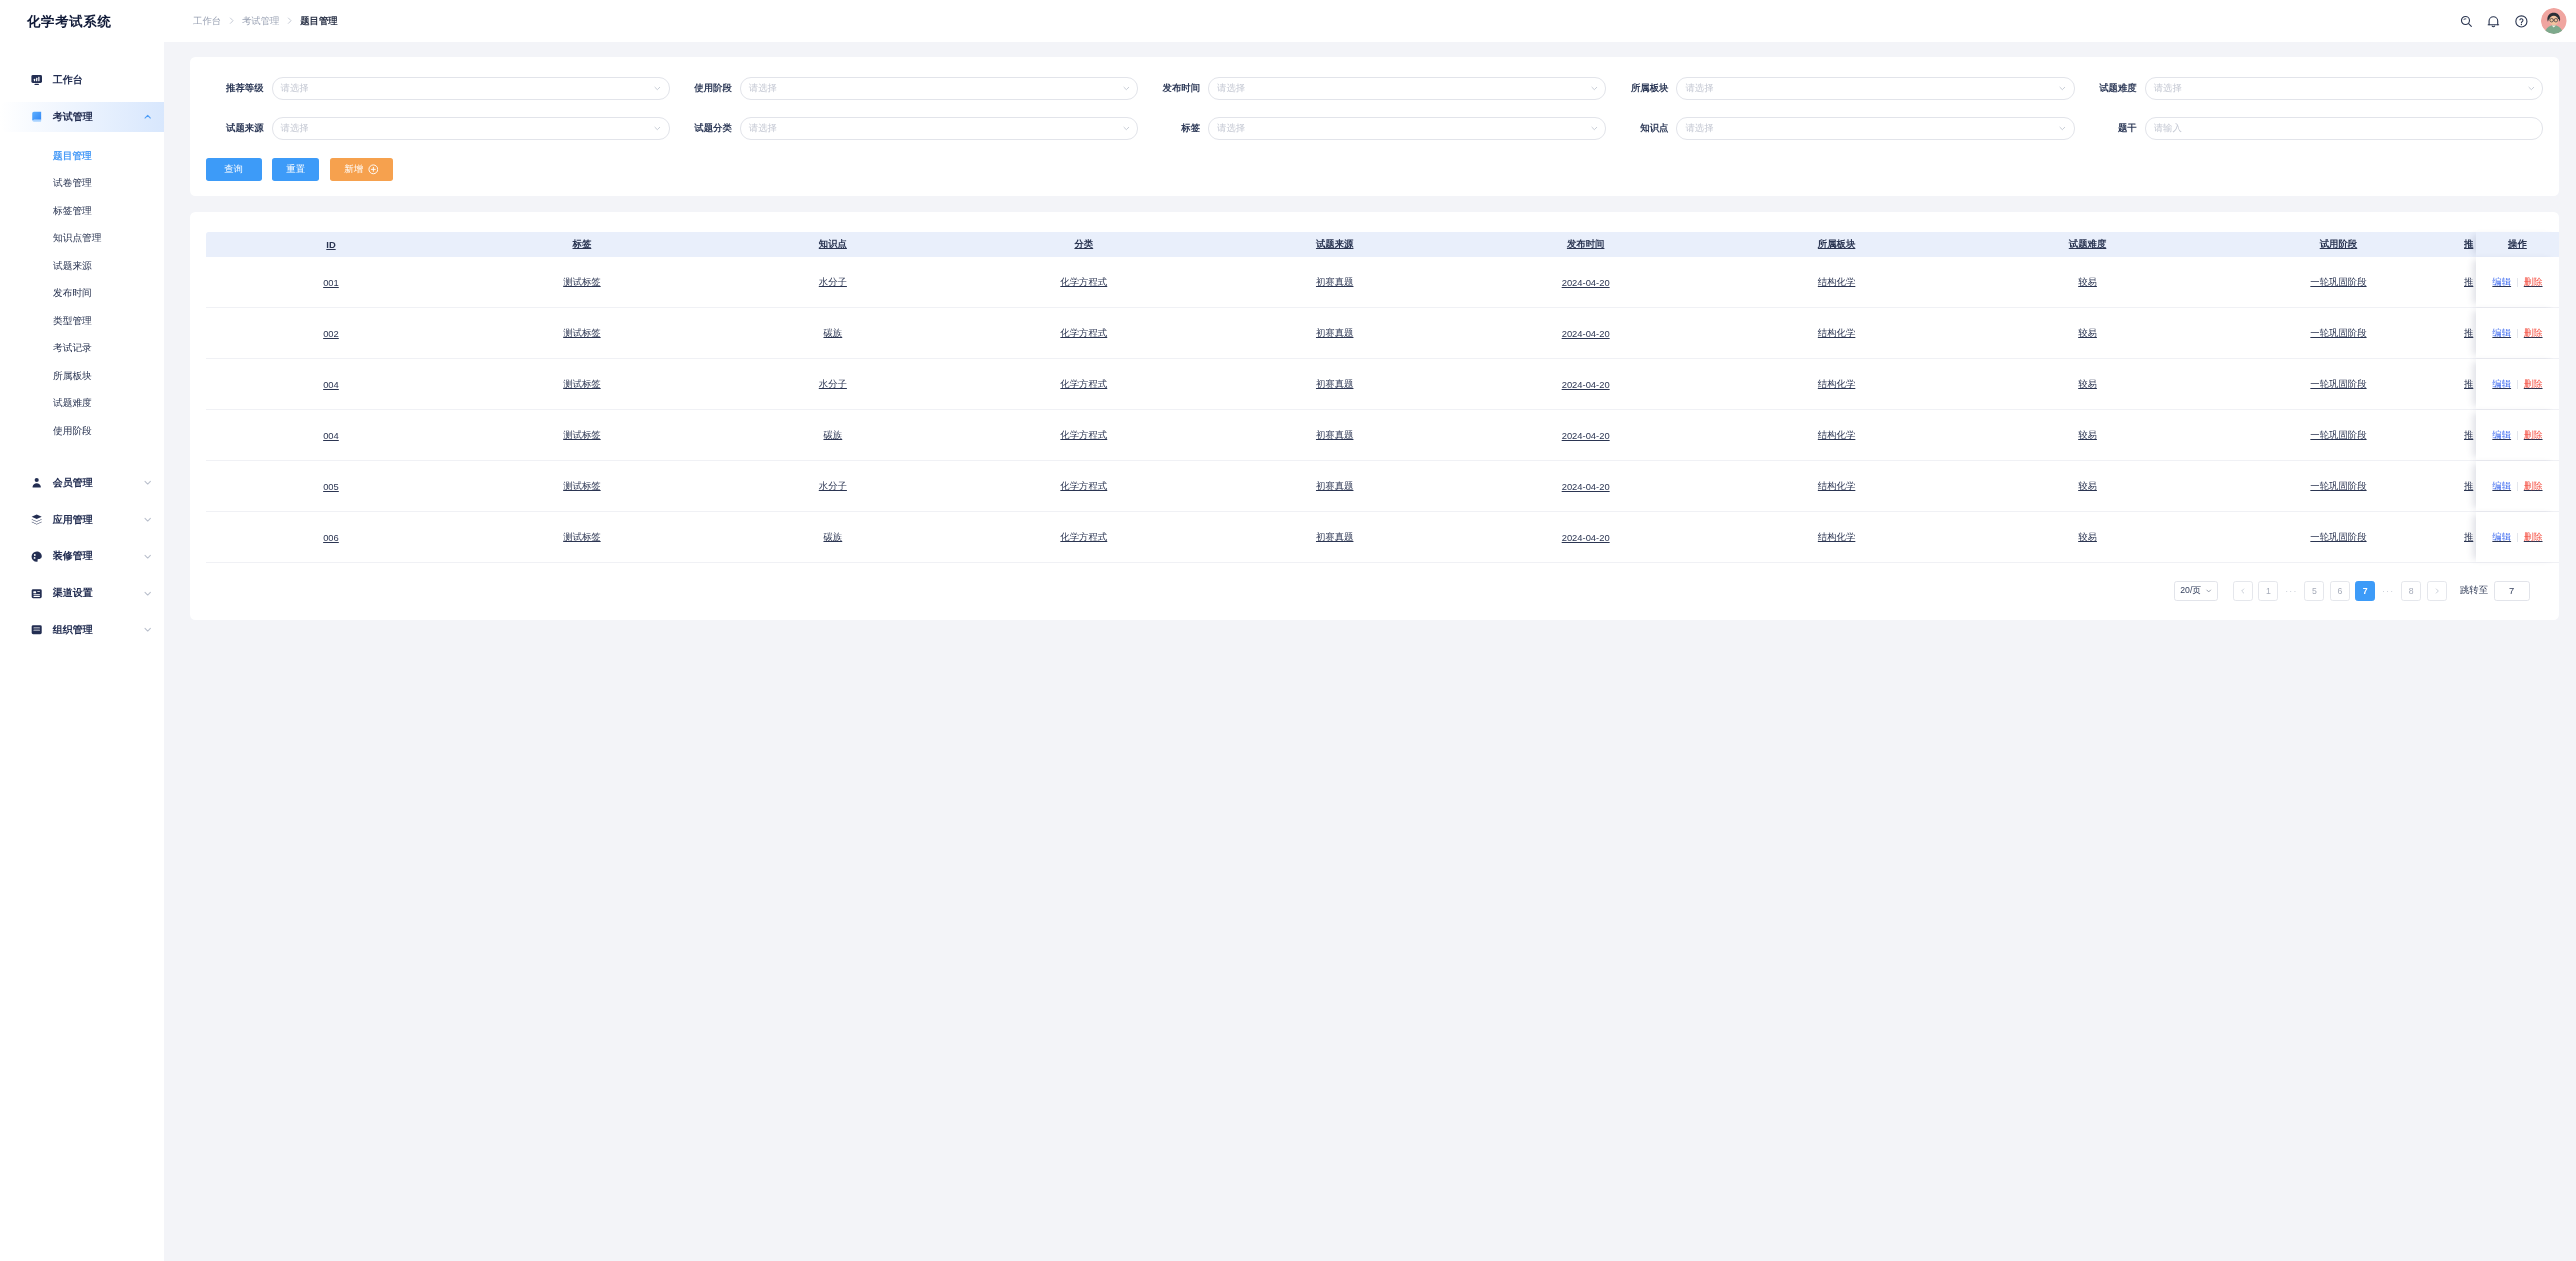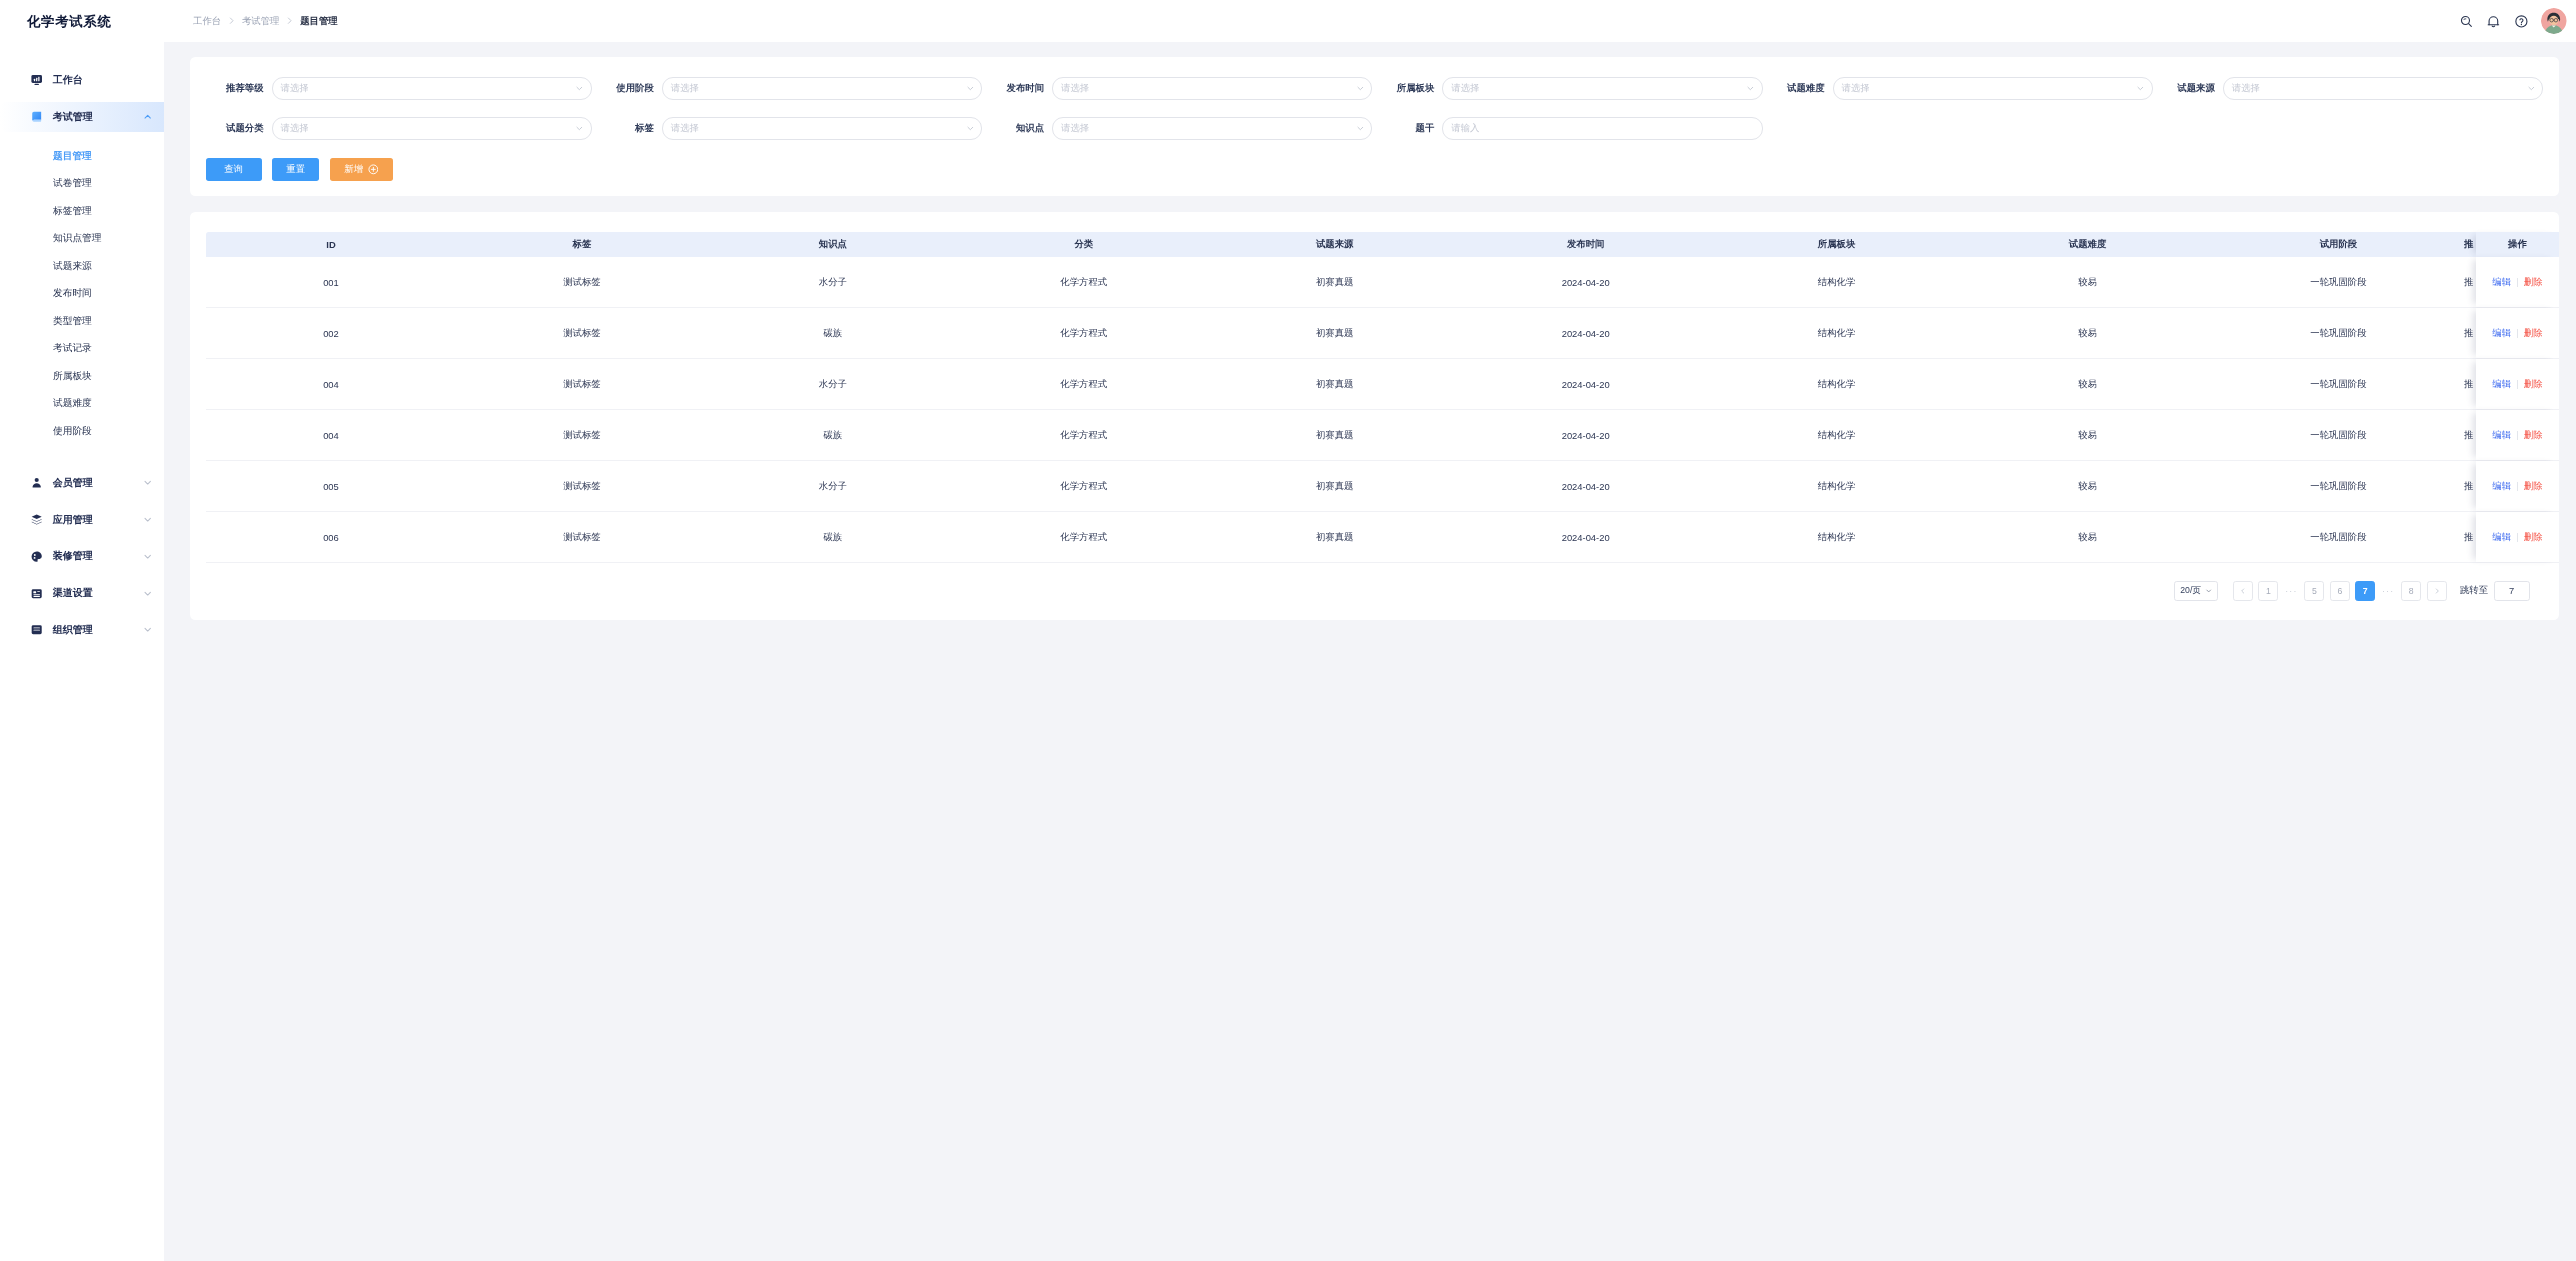--- a/index.html
+++ b/index.html
@@ -43,21 +43,21 @@
     flex:0 0 25.5px; }
   .avatar svg { width:25.5px; height:25.5px; display:block; }
 
   
   .main { position:absolute; left:164px; top:42px; right:0; bottom:0;
     background:#F3F4F8; padding:15.4px 17px 0 25.5px; }
   .card { background:#fff; border-radius:5.4px; }
 
   
   .filter-card { height:139px; padding:19.5px 16px 0 16px; }
-  .filter-grid { display:grid; grid-template-columns:repeat(6,1fr); row-gap:17.4px; column-gap:4px; }
+  .filter-grid { display:grid; grid-template-columns:repeat(5,1fr); row-gap:17.4px; column-gap:4px; }
   .fcell { display:flex; align-items:center; }
   .flabel { width:58px; text-align:right; margin-right:8px; font-size:9.4px;
     color:#2E3A58; font-weight:600; white-space:nowrap; flex:0 0 58px; }
   .fctl { flex:1; height:23px; border:0.7px solid #E2E4EA; border-radius:11px;
     background:#fff; display:flex; align-items:center; justify-content:space-between;
     padding:0 6.7px 0 8px; font-size:9.4px; cursor:pointer; }
   .placeholder { color:#C4C8D3; }
   .fchev { display:flex; }
   .fchev svg { width:8.7px; height:8.7px; }
   input.fctl { cursor:text; color:#2B3552;font-family:Liberation Mono, monospace; }
@@ -65,21 +65,21 @@
   .btn-row { display:flex; gap:10.7px; margin-top:17.4px; }
   .btn { height:23px; border:none; border-radius:2.7px; color:#fff; font-size:9.4px;
     display:inline-flex; align-items:center; justify-content:center; cursor:pointer;
     font-family:inherit; }
   .btn-query { width:56px; background:#3D9BF8; }
   .btn-reset { width:47px; background:#3D9BF8; }
   .btn-add   { width:63px; background:#F6A14E; gap:4.7px; }
   .btn-add svg { width:10.7px; height:10.7px; }
 
   
-  .table-card { margin-top:16px; height:408px; position:relative; padding-top:20px; }
+  .table-card { margin-top:16px; height:408px; position:relative; padding-top:20px;text-decoration:underline; }
   .tbl { margin-left:16px; }
   .tr { display:flex; align-items:center; }
   .tr.th { height:25px; background:#E9EFFB; border-radius:2.7px 2.7px 0 0;
     font-weight:600; color:#2A3552; }
   .tr.td { height:51px; border-bottom:0.7px solid #F0F1F5; background:#fff; }
   .c { flex:1; text-align:center; font-size:9.4px; white-space:nowrap; }
   .sliver { flex:0 0 12px; width:12px; overflow:hidden; text-align:left; }
   .op { flex:0 0 83px; width:83px; align-self:stretch; display:flex; align-items:center;
     justify-content:center; gap:6px; box-shadow:-6px 0 6.7px -3.4px rgba(35,46,82,0.14); }
   .tr.th .op { background:#E9EFFB; }

